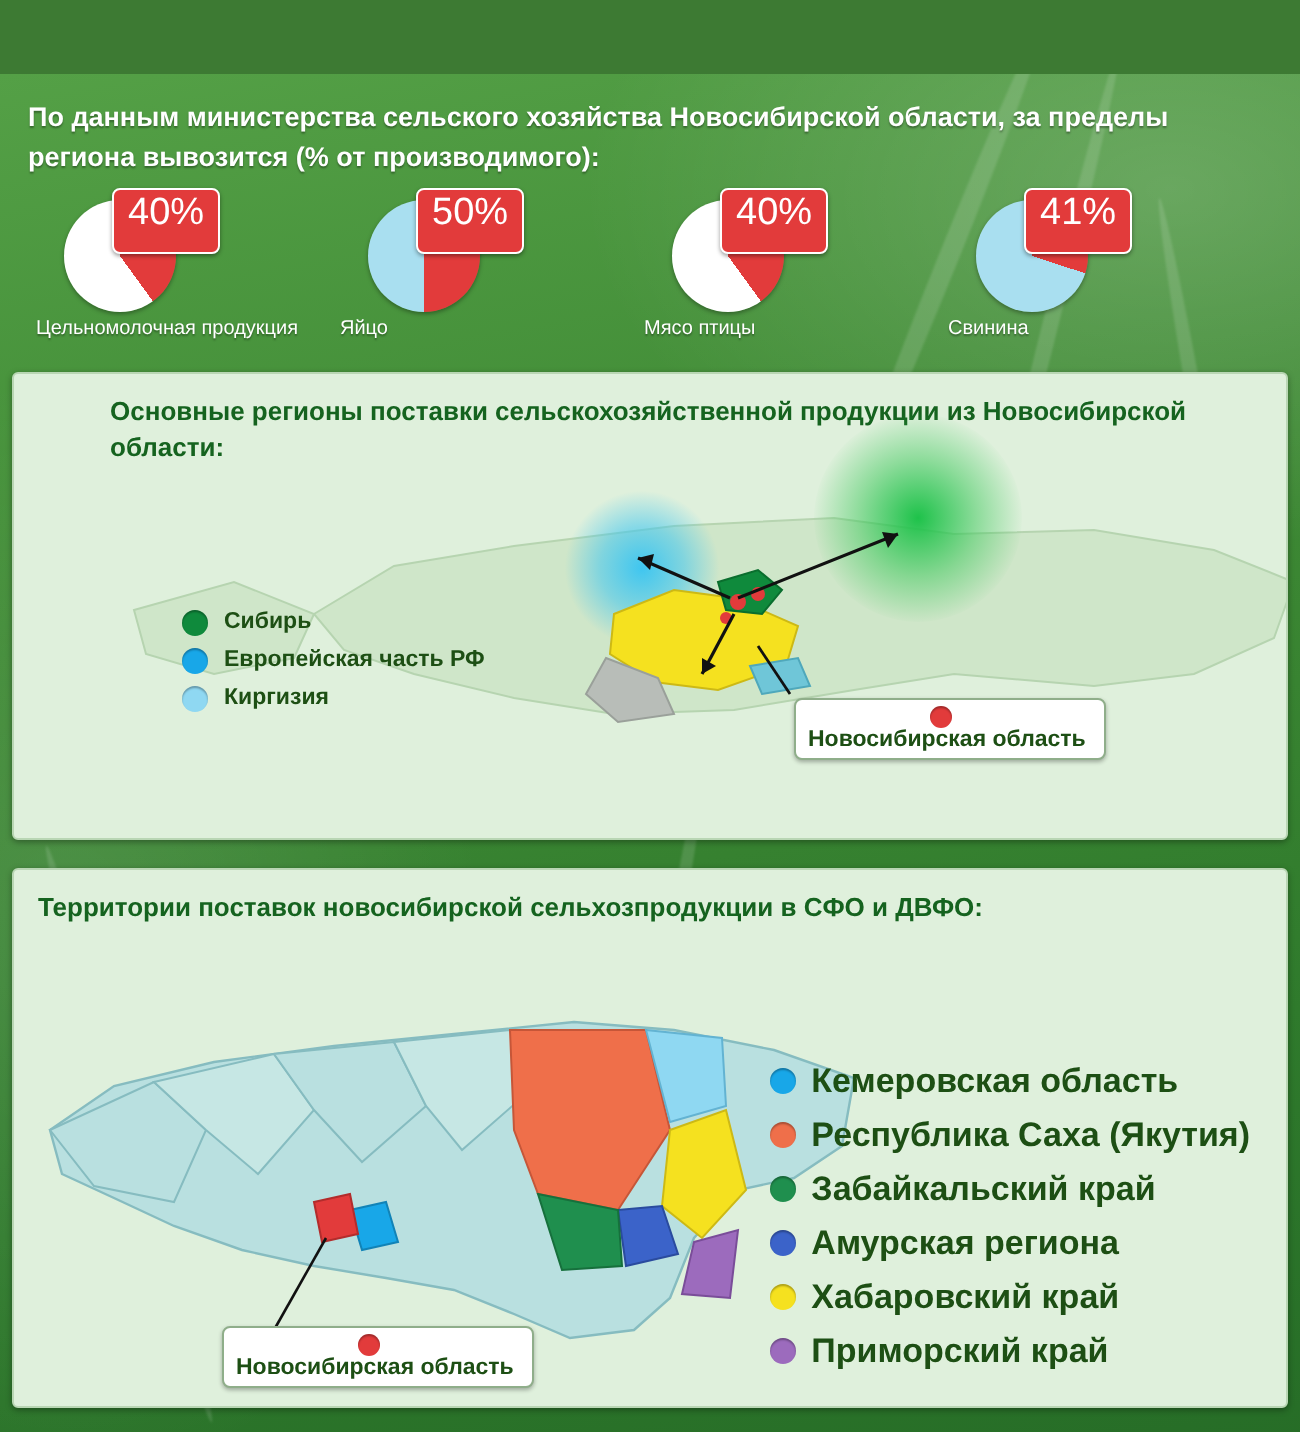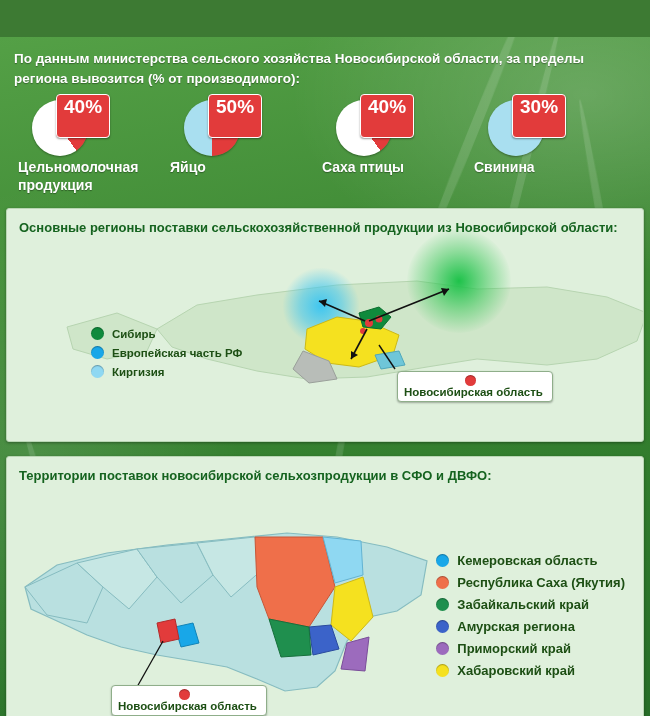--- a/index.html
+++ b/index.html
@@ -25,64 +25,64 @@
     color:#ffffff;font-size:13.5px;font-weight:bold;line-height:1.45;
     text-shadow:0 1px 1px rgba(0,0,0,.35);
   }
   .pies{display:flex;margin-top:12px;}
   .pie-item{width:152px;position:relative;}
   .pie-wrap{position:relative;width:56px;height:56px;margin-left:18px;}
   .pie{width:56px;height:56px;border-radius:50%;
        box-shadow:0 1px 2px rgba(0,0,0,.35);}
   .pie-badge{
     position:absolute;left:24px;top:-6px;
-    background:#e23b3b;color:#fff;font-weight:bold;font-size:19px;
-    padding:1px 7px 19px 7px;border-radius:4px;
+    background:#e23b3b;color:#fff;font-weight:normal;font-size:19px;
+    padding:1px 7px 8px 7px;border-radius:4px;
     border:1px solid #ffffff;
     box-shadow:0 1px 2px rgba(0,0,0,.4);
     white-space:nowrap;
   }
   .pie-label{
-    color:#ffffff;font-size:14px;font-weight:bold;line-height:1.25;
+    color:#ffffff;font-size:10px;font-weight:normal;line-height:1.25;
     margin-top:3px;margin-left:4px;text-shadow:0 1px 1px rgba(0,0,0,.35);
     width:140px;
   }
   
   .panel{
     position:relative;margin:14px 6px 0 6px;
     background:#dff0dc;
     border:1px solid #b9d6b4;
     border-radius:3px;
     box-shadow:0 1px 3px rgba(0,0,0,.35);
     overflow:hidden;
   }
   .panel-title{
     color:#15631f;font-size:13px;font-weight:bold;line-height:1.45;
     padding:10px 12px 6px 12px;
   }
-  .mid{height:228px;}
+  .mid{height:228px;padding-left:36px;}
   .mid-map{position:absolute;left:0;top:0;width:650px;height:252px;}
   .legend{position:absolute;left:84px;top:118px;text-align:center;}
   .legend-row{display:flex;align-items:center;margin-bottom:6px;}
   .dot{width:13px;height:13px;border-radius:50%;margin-right:8px;
        box-shadow:0 1px 1px rgba(0,0,0,.3) inset;}
   .legend-row span{font-size:11.5px;font-weight:bold;color:#1d4f14;}
   .callout{
     position:absolute;display:flex;align-items:center;
     background:#ffffff;border:1px solid #8fae8a;border-radius:4px;
     padding:3px 9px 3px 6px;box-shadow:0 1px 2px rgba(0,0,0,.3);flex-direction:column;
   }
   .callout .dot{width:11px;height:11px;margin-right:6px;background:#e23b3b;}
   .callout span{font-size:11.5px;font-weight:bold;color:#1d4f14;white-space:nowrap;}
   
   .bot{height:272px;}
   .bot-map{position:absolute;left:10px;top:34px;width:420px;height:240px;}
   .legend2{position:absolute;right:18px;top:96px;}
   .legend2 .legend-row{margin-bottom:7px;}
-  .legend2 .legend-row span{font-size:13px;text-align:right;}
+  .legend2 .legend-row span{font-size:17px;text-align:right;}
   .glow{position:absolute;border-radius:50%;}
 </style>
 </head>
 <body>
 
 <div class="page">
 
   <div class="blade" style="left:470px;top:-40px;width:10px;height:260px;transform:rotate(22deg);"></div>
   <div class="blade" style="left:520px;top:-20px;width:8px;height:300px;transform:rotate(14deg);"></div>
   <div class="blade" style="left:600px;top:60px;width:8px;height:280px;transform:rotate(-10deg);"></div>
@@ -108,27 +108,27 @@
           <div class="pie-badge">50%</div>
         </div>
         <div class="pie-label">Яйцо</div>
       </div>
 
       <div class="pie-item">
         <div class="pie-wrap">
           <div class="pie" style="background:conic-gradient(#e23b3b 0 40%, #ffffff 40% 100%);"></div>
           <div class="pie-badge">40%</div>
         </div>
-        <div class="pie-label">Саха птицы</div>
+        <div class="pie-label">Мясо птицы</div>
       </div>
 
       <div class="pie-item">
         <div class="pie-wrap">
           <div class="pie" style="background:conic-gradient(#e23b3b 0 30%, #a9dff0 30% 100%);"></div>
-          <div class="pie-badge">30%</div>
+          <div class="pie-badge">41%</div>
         </div>
         <div class="pie-label">Свинина</div>
       </div>
 
     </div>
   </div>
 
   <div class="panel mid" style="height:232px;">
 
     <svg class="mid-map" viewBox="0 0 650 252">
@@ -239,23 +239,23 @@
       </div>
       <div class="legend-row">
         <div class="dot" style="background:#1f8f4e;"></div>
         <span>Забайкальский край</span>
       </div>
       <div class="legend-row">
         <div class="dot" style="background:#3b63c9;"></div>
         <span>Амурская региона</span>
       </div>
       <div class="legend-row">
+        <div class="dot" style="background:#f5e11f;"></div>
+        <span>Хабаровский край</span>
+      </div>
+      <div class="legend-row">
         <div class="dot" style="background:#9c6bbd;"></div>
         <span>Приморский край</span>
       </div>
-      <div class="legend-row">
-        <div class="dot" style="background:#f5e11f;"></div>
-        <span>Хабаровский край</span>
-      </div>
     </div>
   </div>
 
 </div>
 
 </body></html>

